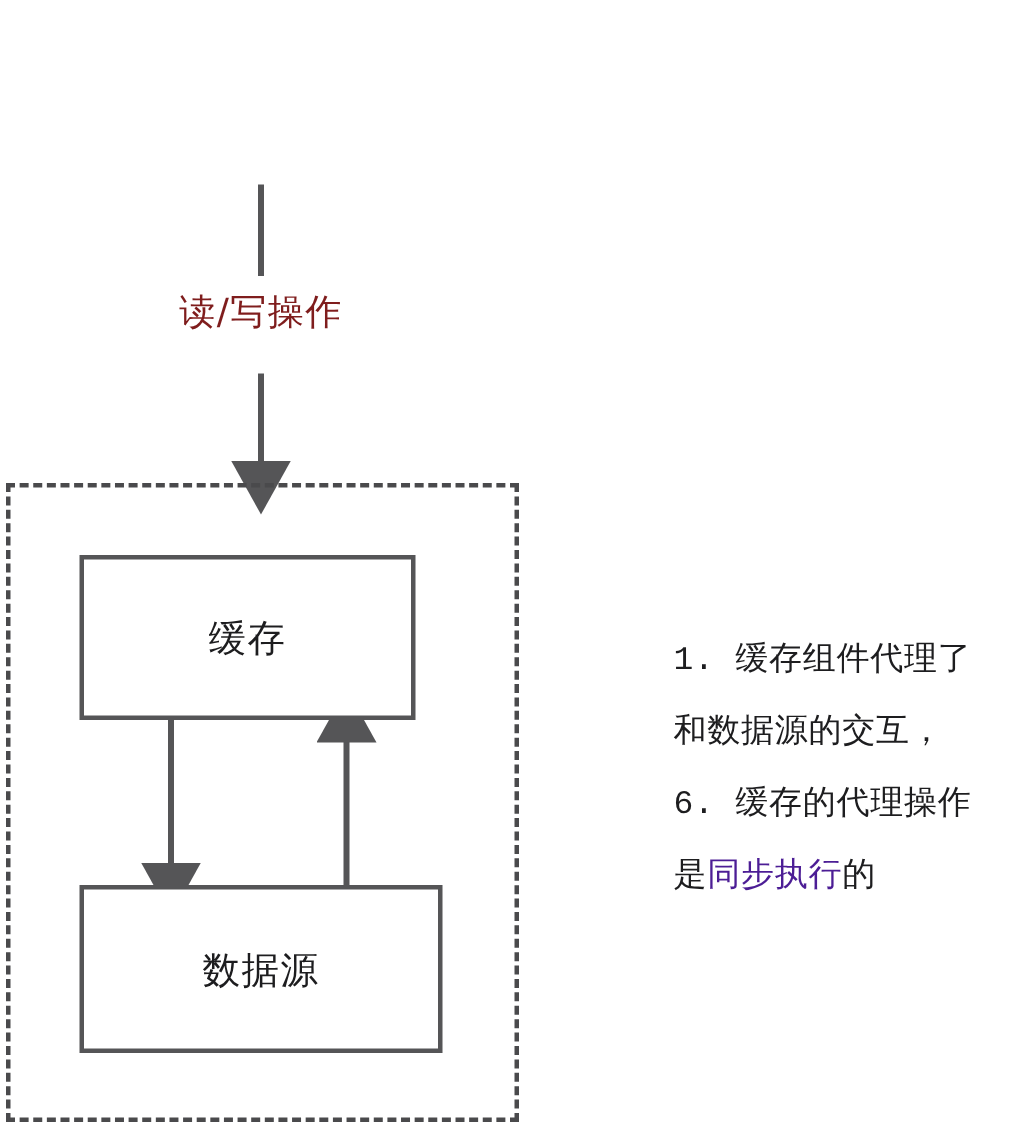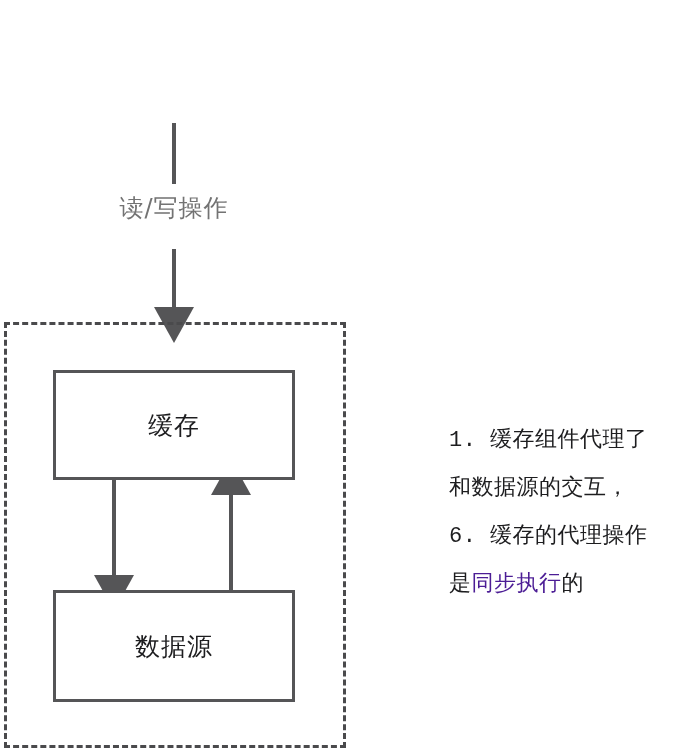--- a/index.html
+++ b/index.html
@@ -36,21 +36,21 @@
   }
   .node-label {
     font-size: 25px;
     color: #1d1d1f;
     letter-spacing: 1px;
     line-height: 1;
     font-family: "DejaVu Sans", "Liberation Sans", sans-serif;
   }
 
   #box-app   { left: 53px;  top: 5px;   width: 242px; height: 118px; }
-  #box-cache { left: 53px;  top: 370px; width: 242px; height: 110px; }
+  #box-cache { left: 53px;  top: 370px; width: 224px; height: 110px; }
   #box-ds    { left: 53px;  top: 590px; width: 242px; height: 112px; text-align: right; }
 
   
   #dashed-container {
     position: absolute;
     left: 4px;
     top: 322px;
     width: 342px;
     height: 426px;
     box-sizing: border-box;
@@ -59,21 +59,21 @@
   }
 
   
   #rw-label {
     position: absolute;
     left: 0px;
     top: 196px;
     width: 348px;
     text-align: center;
     font-size: 24px;
-    color: #737373;
+    color: #7f1d1d;
     letter-spacing: 1px;
     font-family: "DejaVu Sans", "Liberation Sans", sans-serif;
     line-height: 1;
   }
 
   
   #annotation {
     position: absolute;
     left: 449px;
     top: 417px;

